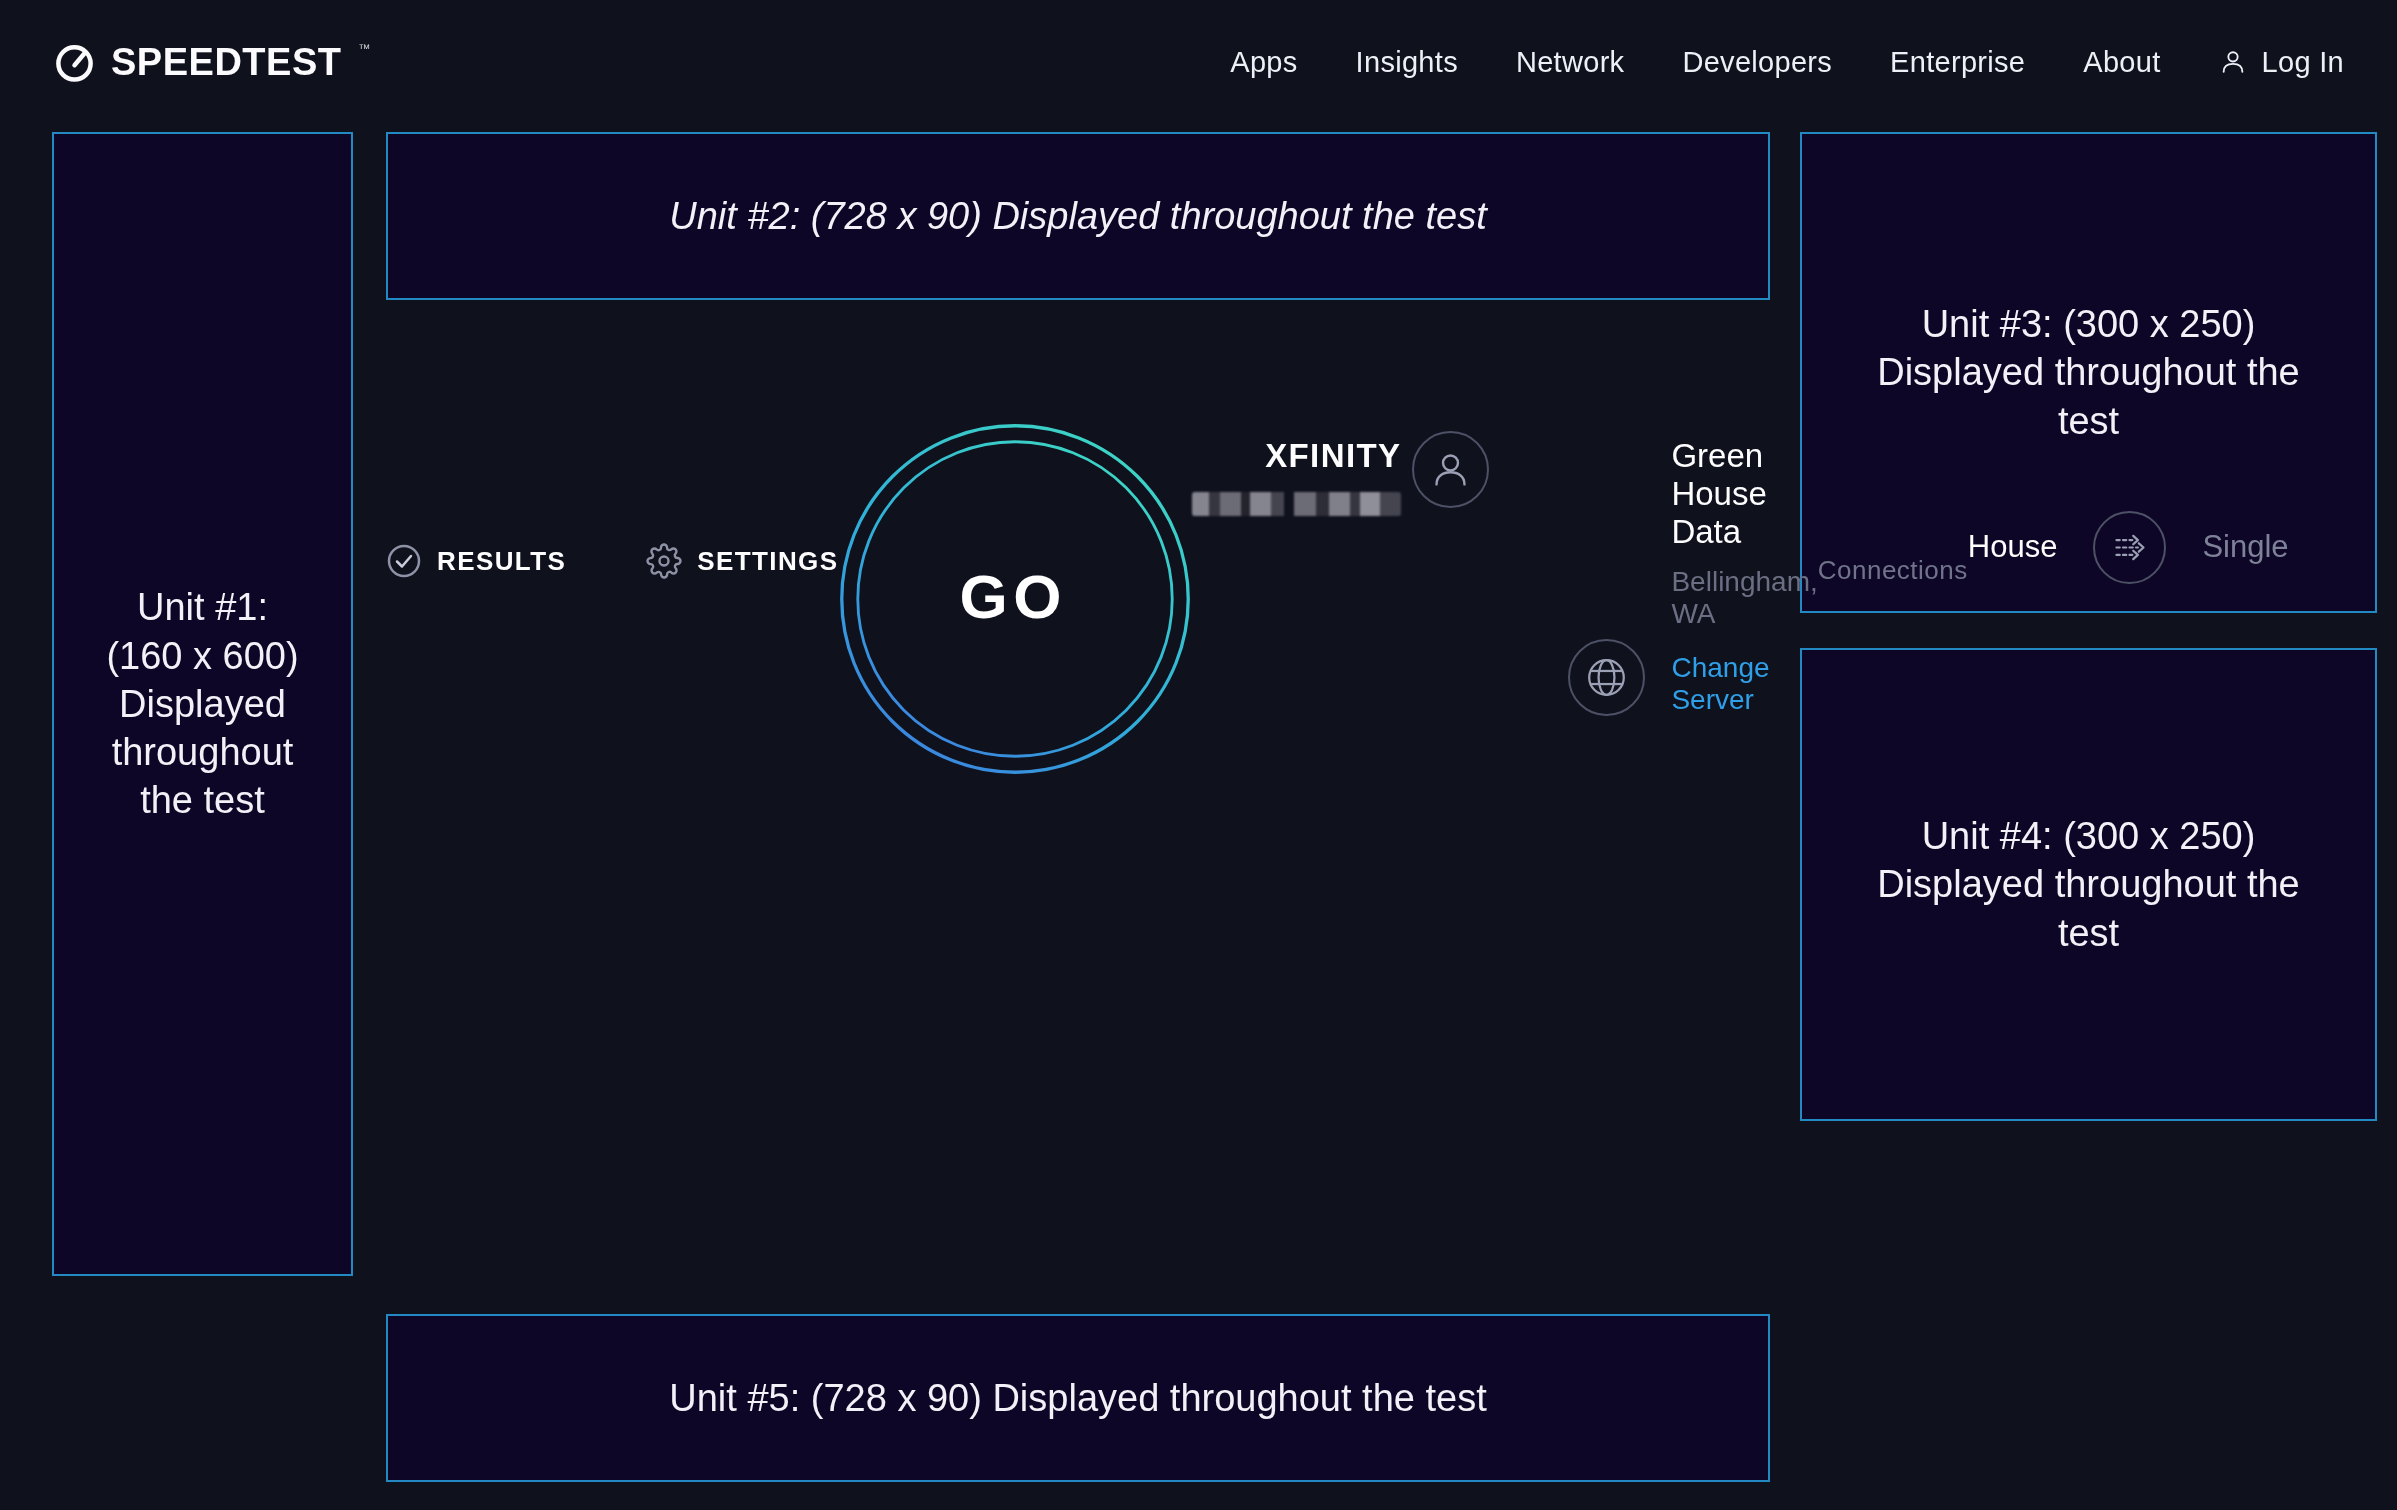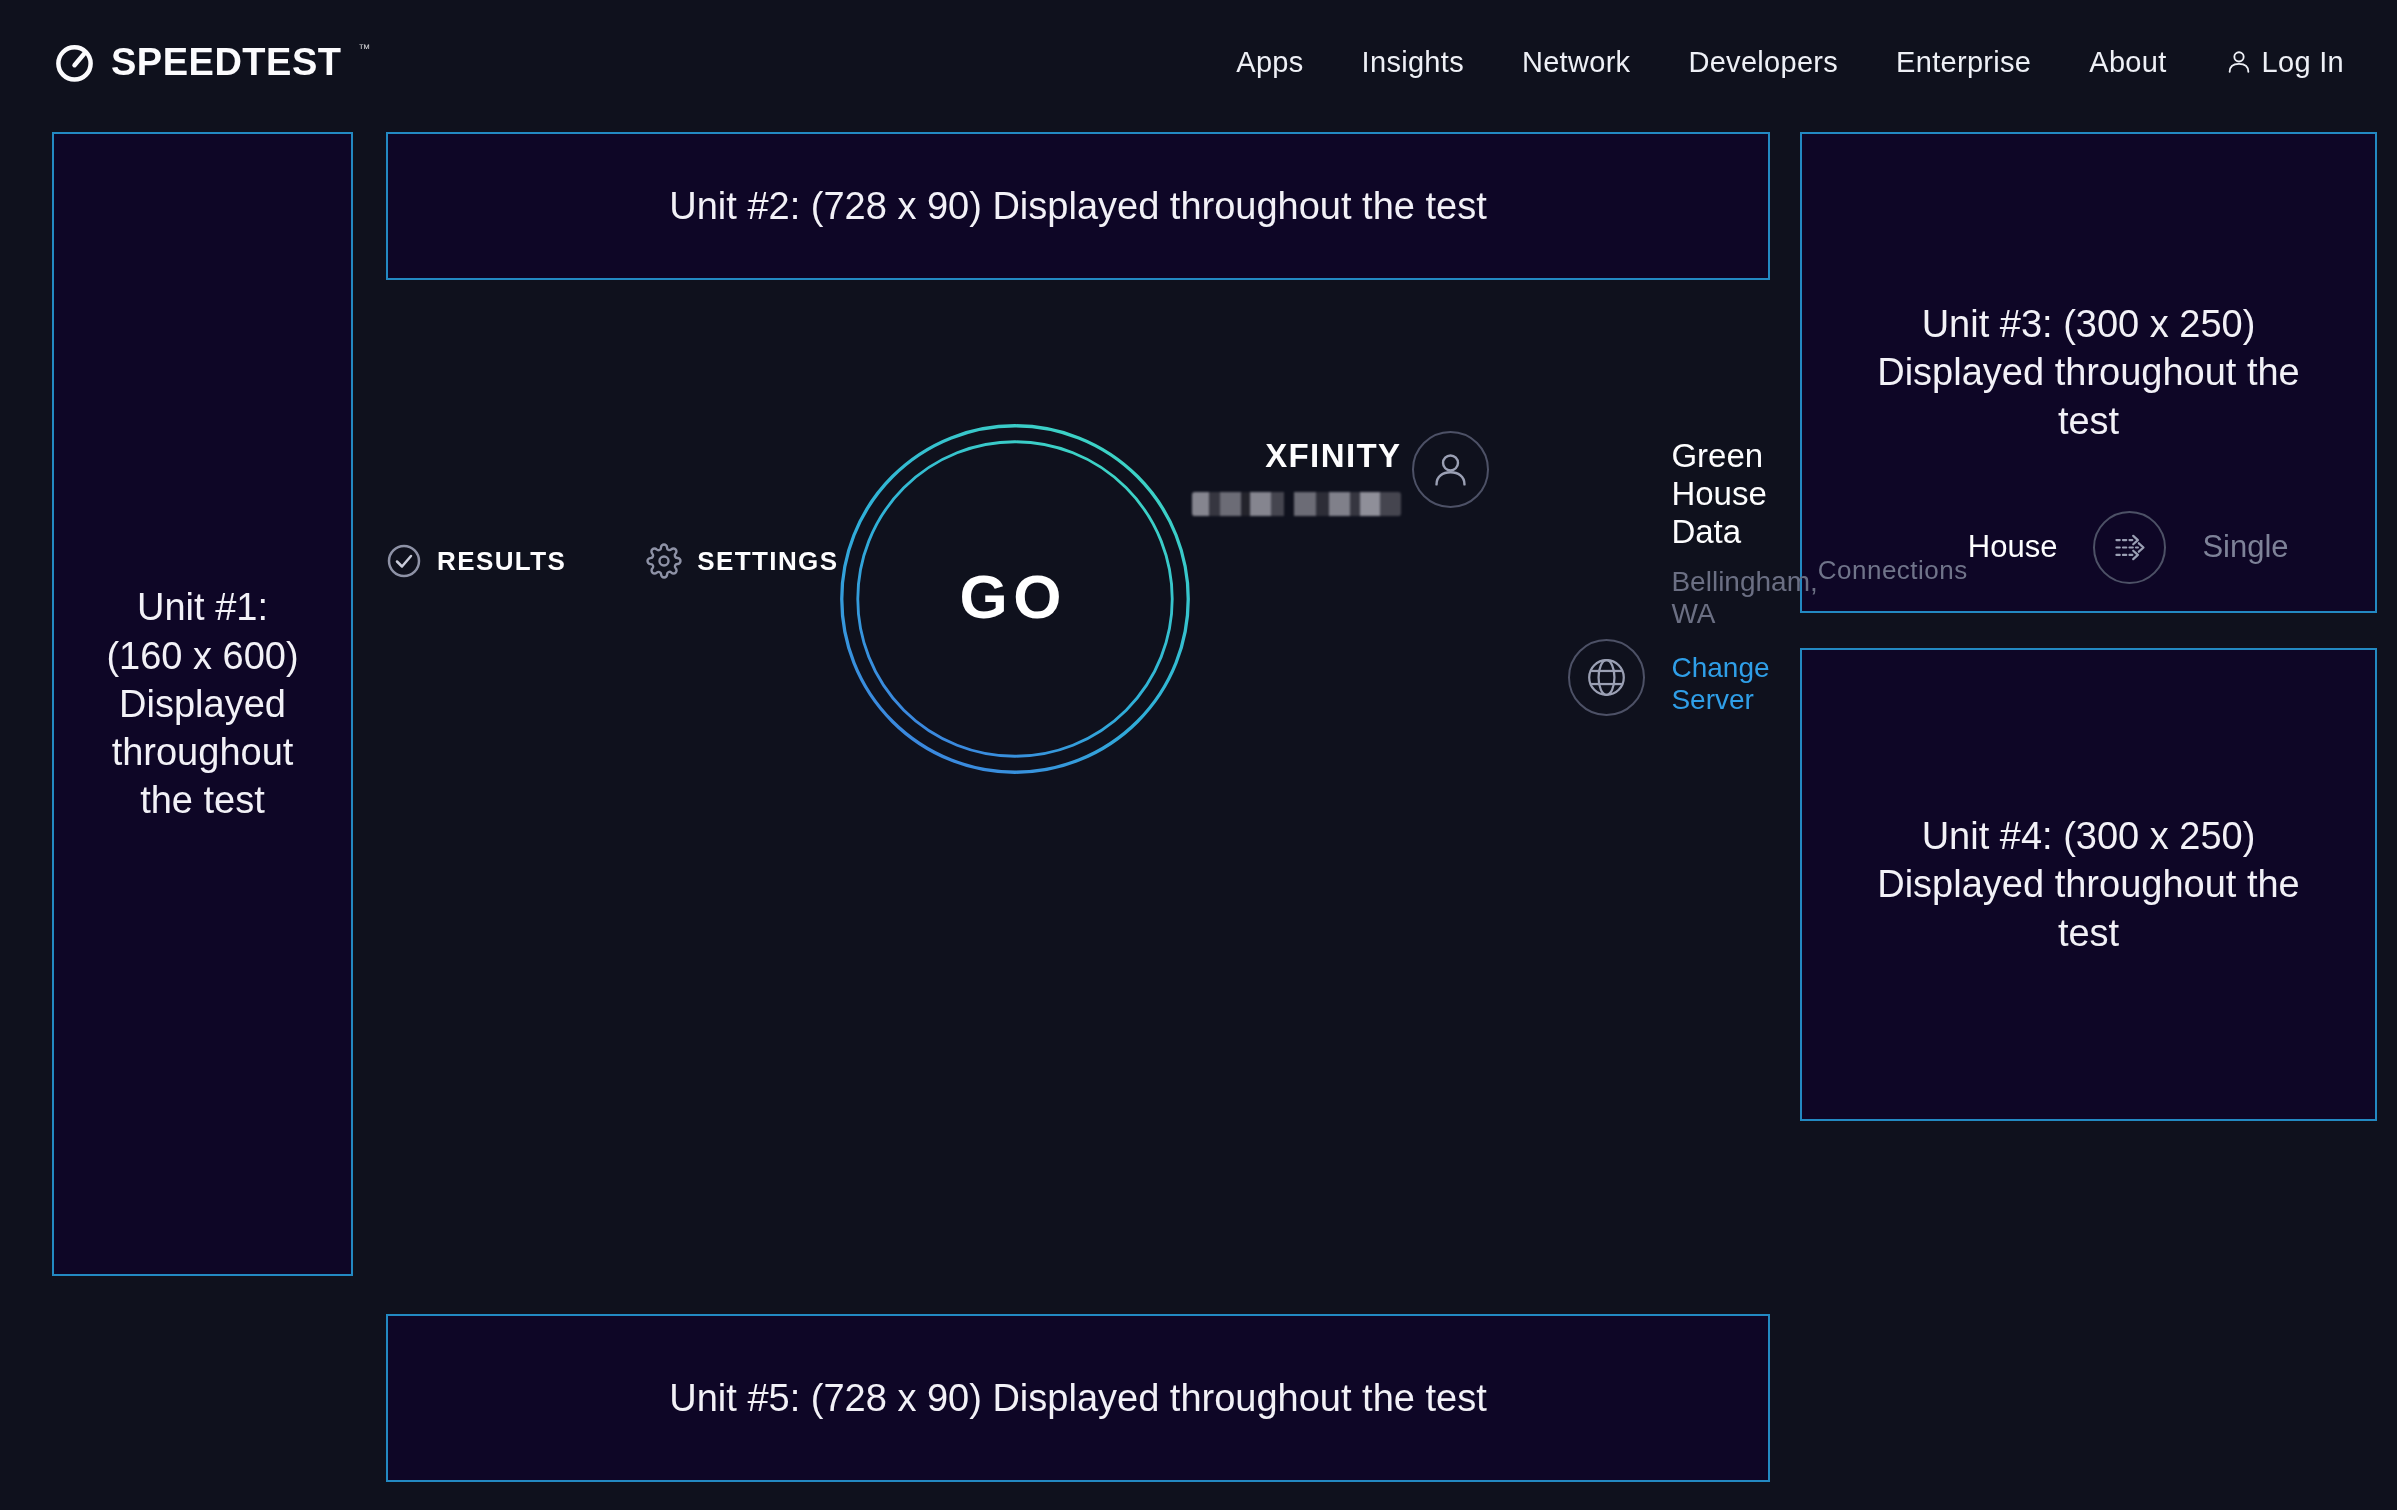--- a/index.html
+++ b/index.html
@@ -14,32 +14,32 @@
     display:flex;align-items:center;justify-content:space-between;
     padding:0 53px;box-sizing:border-box;
   }
   .logo{display:flex;align-items:center;gap:15px;cursor:pointer;}
   .logo-text{font-size:38px;font-weight:700;letter-spacing:0.5px;color:#fbfbfd;}
   .logo-tm{font-size:12.2px;vertical-align:top;position:relative;top:-13px;left:1.9px;opacity:.8;}
   nav{display:flex;align-items:flex-end;gap:58px;}
   nav a{
     color:#eef0f6;text-decoration:none;font-size:29px;letter-spacing:0.3px;cursor:pointer;
   }
-  .login{display:flex;align-items:center;gap:9px;}
+  .login{display:flex;align-items:center;gap:15px;}
   
   .ad{
     position:absolute;box-sizing:border-box;
     background:#0e0626;border:2.8px solid #2389c2;
     display:flex;align-items:center;justify-content:center;
     text-align:center;color:#f2f1f7;font-size:38px;line-height:1.27;cursor:pointer;
   }
   .ad span{display:block;}
   .ad1{left:52px;top:132px;width:301px;height:1144px;}
   .ad1 span{max-width:202px;}
-  .ad2{left:386px;top:132px;width:1384px;height:148px;}
+  .ad2{left:386px;top:132px;width:1384px;height:168px;font-style:italic;}
   .ad3{left:1800px;top:132px;width:577px;height:481px;}
   .ad3 span{max-width:443px;}
   .ad4{left:1800px;top:648px;width:577px;height:473px;}
   .ad4 span{max-width:443px;}
   .ad5{left:386px;top:1314px;width:1384px;height:168px;}
   
   .main-col{
     position:absolute;left:386px;top:299px;width:1384px;
     display:flex;flex-direction:row;align-items:center;
   }

